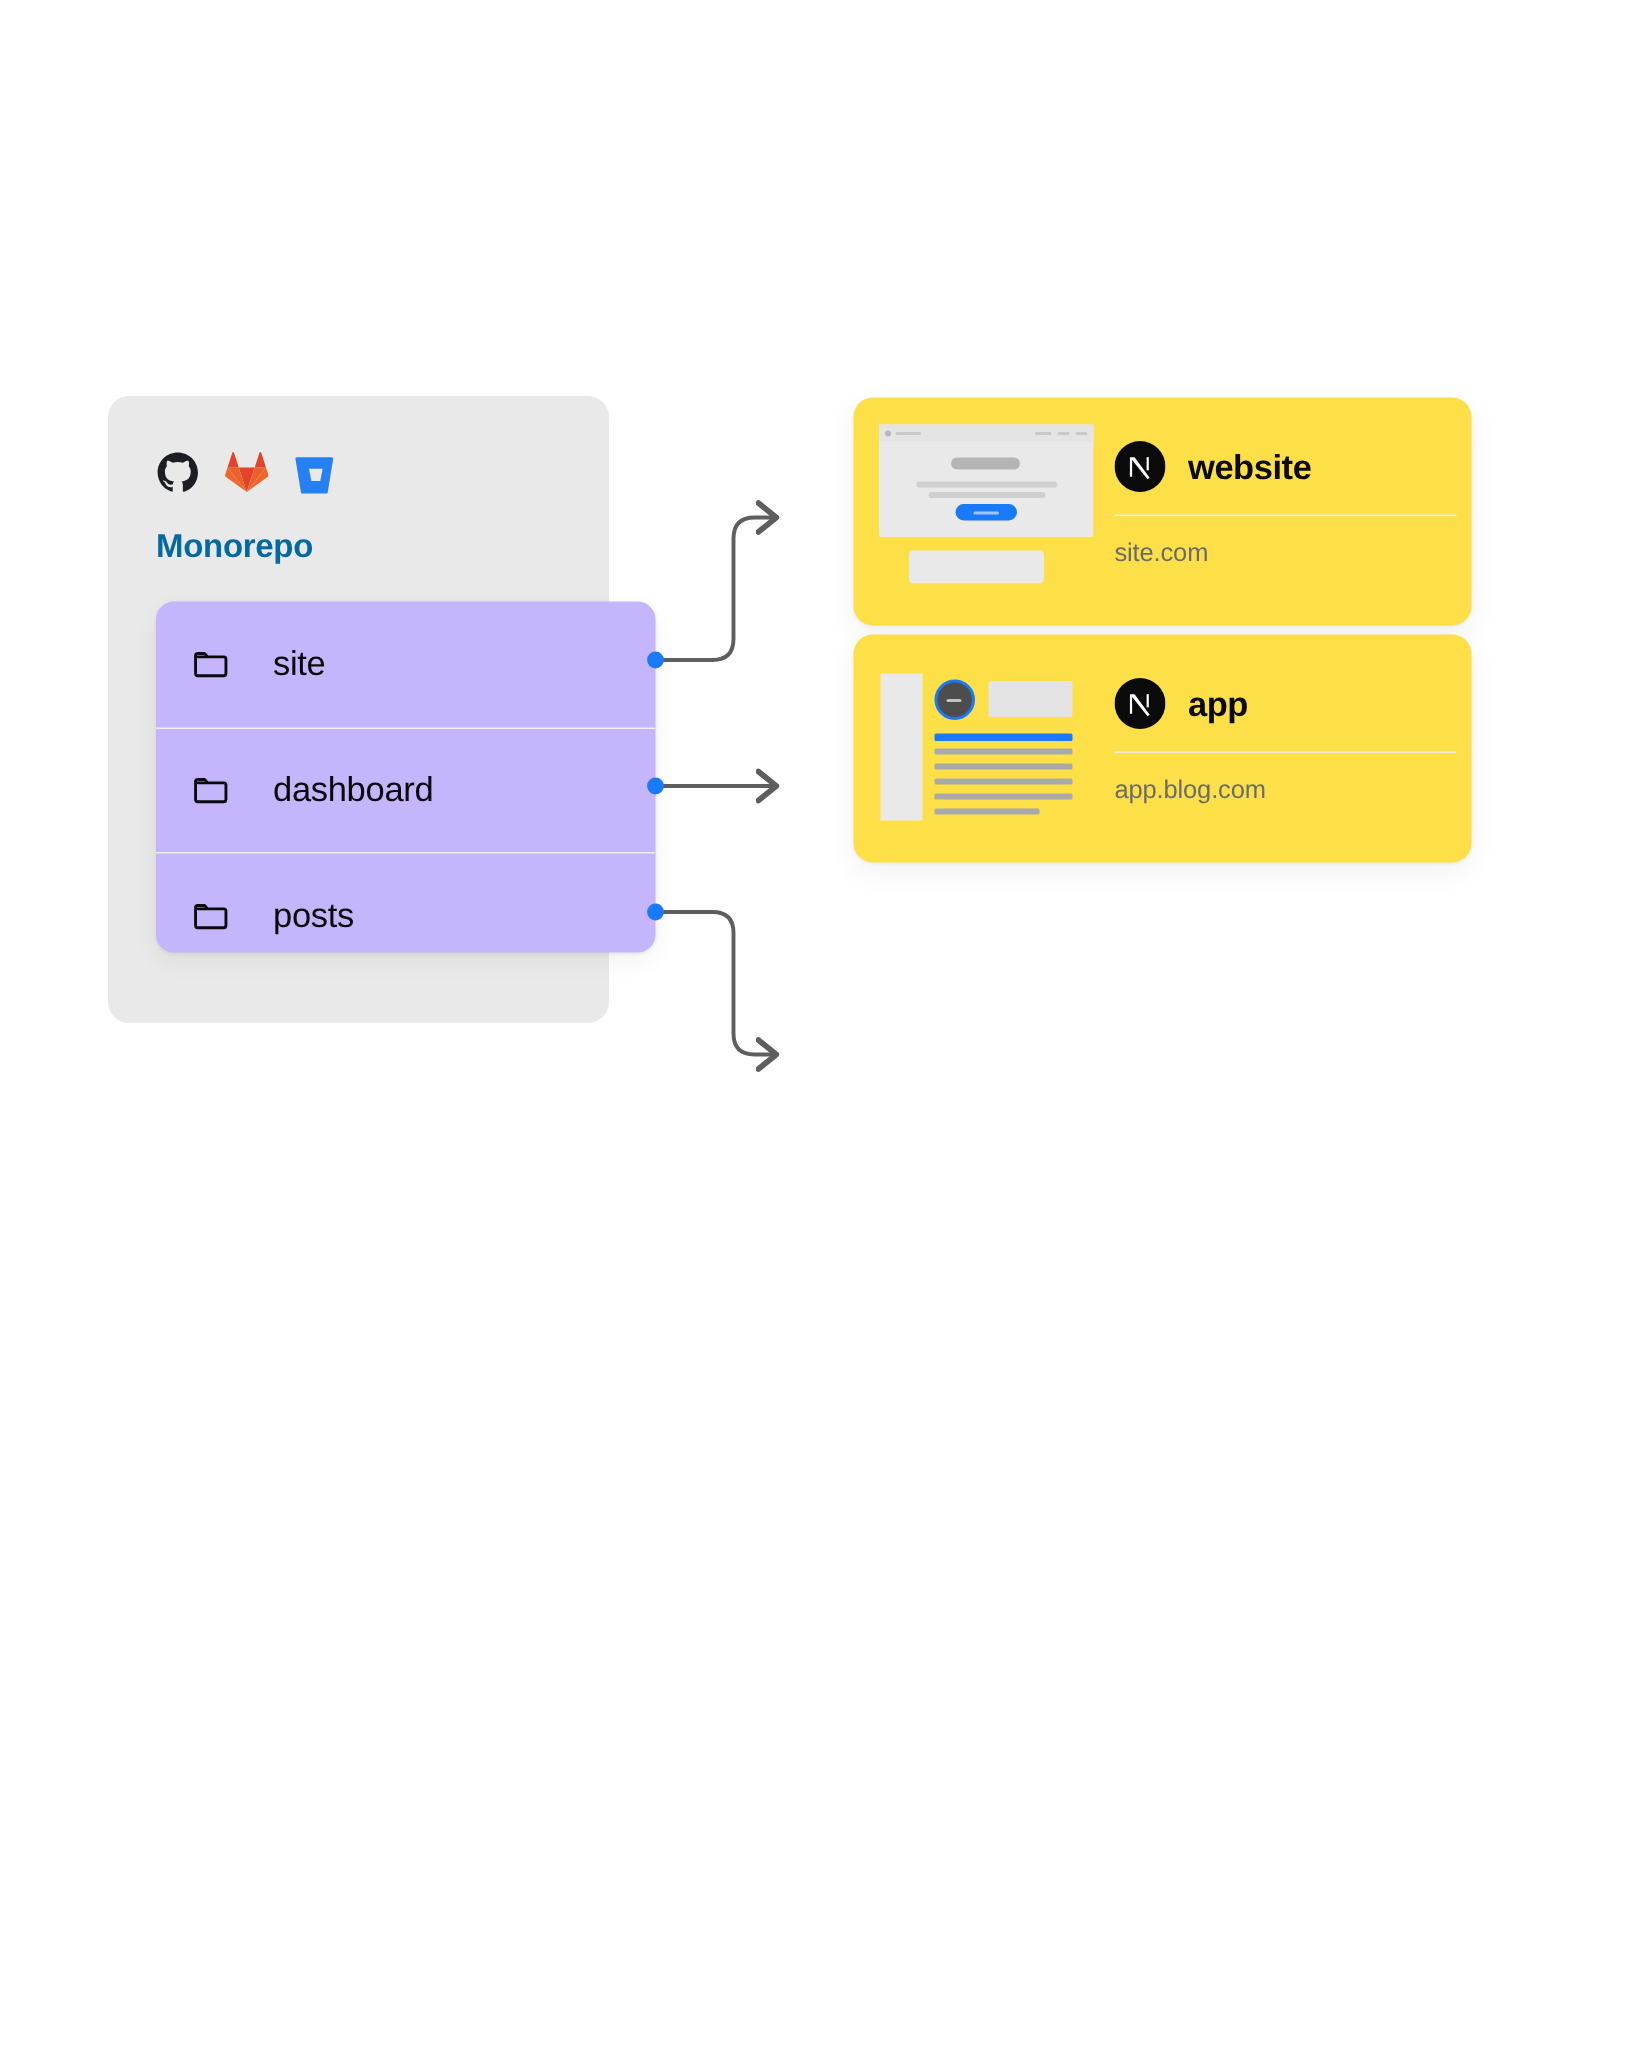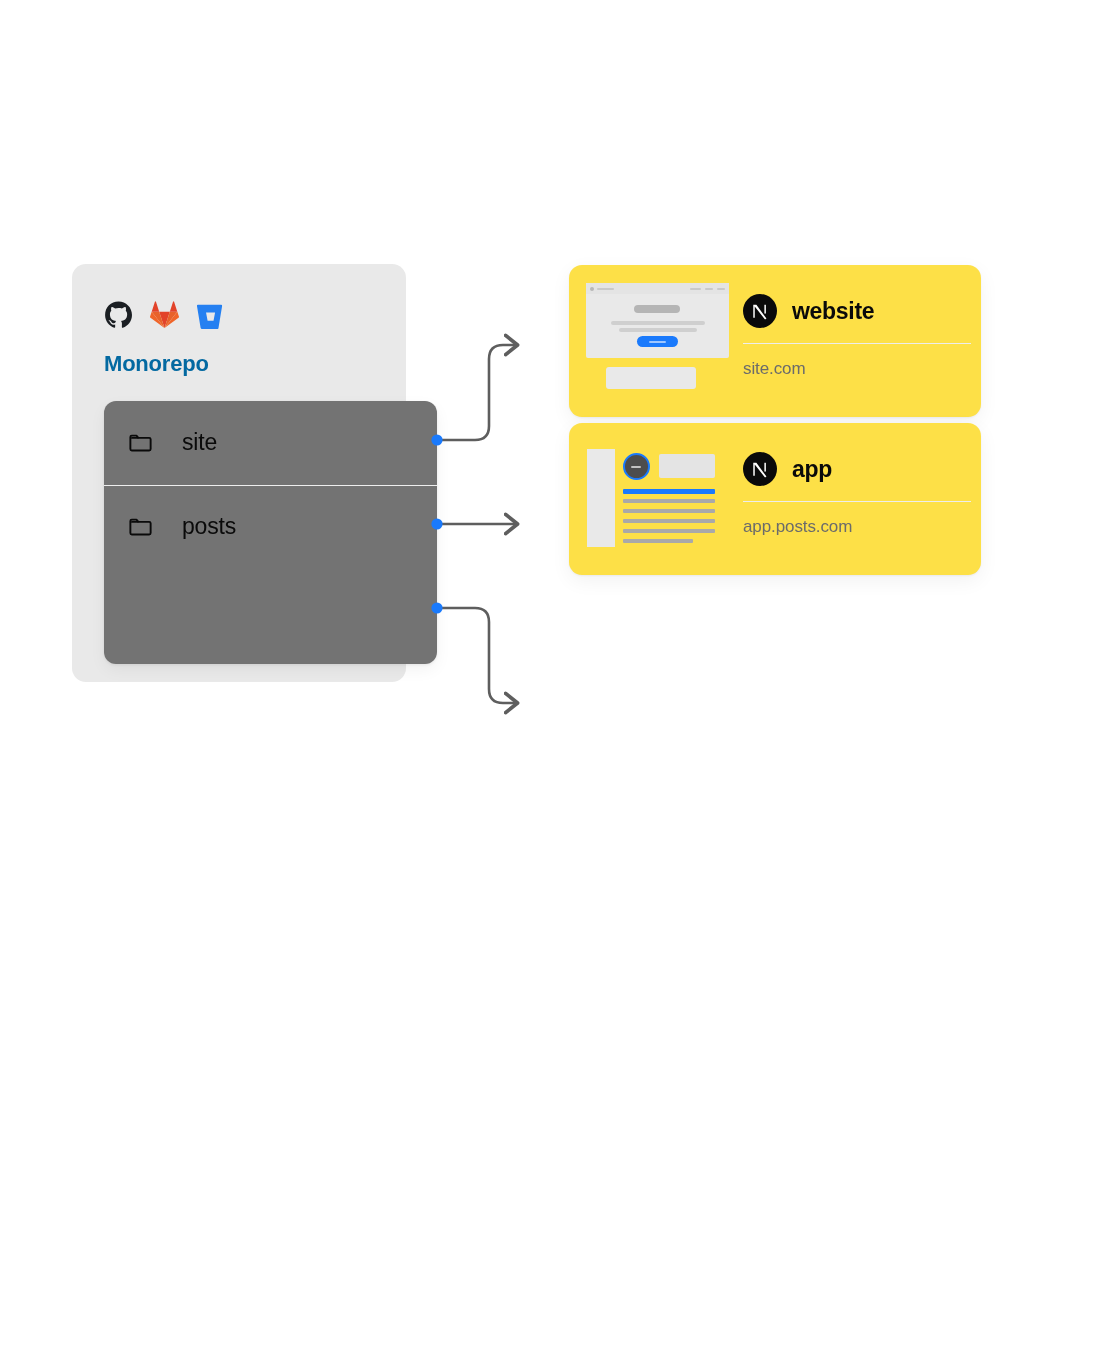--- a/index.html
+++ b/index.html
@@ -57,22 +57,22 @@
     letter-spacing: -0.2px;
     line-height: 30px;
   }
 
   
   .folder-panel {
     position: absolute;
     left: 104px;
     top: 401px;
     width: 333px;
-    height: 263px;
-    background: #737373;
+    height: 234px;
+    background: #c4b5fd;
     border-radius: 12px;
     box-shadow: 0 1px 3px rgba(0,0,0,0.07), 0 6px 16px rgba(0,0,0,0.05);
     overflow: hidden;
   }
   .folder-row {
     position: relative;
     height: 83.6px;
     display: flex;
     align-items: center;
     padding-left: 23px;
@@ -355,20 +355,29 @@
     <div class="folder-row">
       <span class="folder-icon">
         <svg viewBox="0 0 24 24" width="27" height="27" fill="none" stroke="#0a0a0a" stroke-width="1.7" stroke-linecap="round" stroke-linejoin="round" aria-hidden="true">
           <path d="M3 7.2a1.3 1.3 0 0 1 1.3-1.3h4.1l1.7 2h9.6A1.3 1.3 0 0 1 21 9.2v8.6a1.3 1.3 0 0 1-1.3 1.3H4.3A1.3 1.3 0 0 1 3 17.8V7.2z"></path>
           <path d="M4.4 7.9h5"></path>
         </svg>
       </span>
       <span class="folder-label">site</span>
     </div>
 
+    <div class="folder-row">
+      <span class="folder-icon">
+        <svg viewBox="0 0 24 24" width="27" height="27" fill="none" stroke="#0a0a0a" stroke-width="1.7" stroke-linecap="round" stroke-linejoin="round" aria-hidden="true">
+          <path d="M3 7.2a1.3 1.3 0 0 1 1.3-1.3h4.1l1.7 2h9.6A1.3 1.3 0 0 1 21 9.2v8.6a1.3 1.3 0 0 1-1.3 1.3H4.3A1.3 1.3 0 0 1 3 17.8V7.2z"></path>
+          <path d="M4.4 7.9h5"></path>
+        </svg>
+      </span>
+      <span class="folder-label">dashboard</span>
+    </div>
 
     <div class="folder-row">
       <span class="folder-icon">
         <svg viewBox="0 0 24 24" width="27" height="27" fill="none" stroke="#0a0a0a" stroke-width="1.7" stroke-linecap="round" stroke-linejoin="round" aria-hidden="true">
           <path d="M3 7.2a1.3 1.3 0 0 1 1.3-1.3h4.1l1.7 2h9.6A1.3 1.3 0 0 1 21 9.2v8.6a1.3 1.3 0 0 1-1.3 1.3H4.3A1.3 1.3 0 0 1 3 17.8V7.2z"></path>
           <path d="M4.4 7.9h5"></path>
         </svg>
       </span>
       <span class="folder-label">posts</span>
     </div>
@@ -448,18 +457,18 @@
         <span class="fw-logo">
           <svg viewBox="0 0 48 48" width="34" height="34" aria-hidden="true">
             <circle cx="24" cy="24" r="24" fill="#0a0a0a"></circle>
             <path d="M16.6 15.2h2.3l14.2 19.4a12 12 0 0 1-2 1.5L16.6 17.8v15.9h-2.1V15.2h2.1z" fill="#ffffff"></path>
             <rect x="30.2" y="15.2" width="2.1" height="12.4" fill="#ffffff"></rect>
           </svg>
         </span>
         <span class="proj-name">app</span>
       </div>
       <div class="proj-divider"></div>
-      <div class="proj-domain">app.posts.com</div>
+      <div class="proj-domain">app.blog.com</div>
     </div>
   </div>
 
 
 </div>
 
 </body></html>

